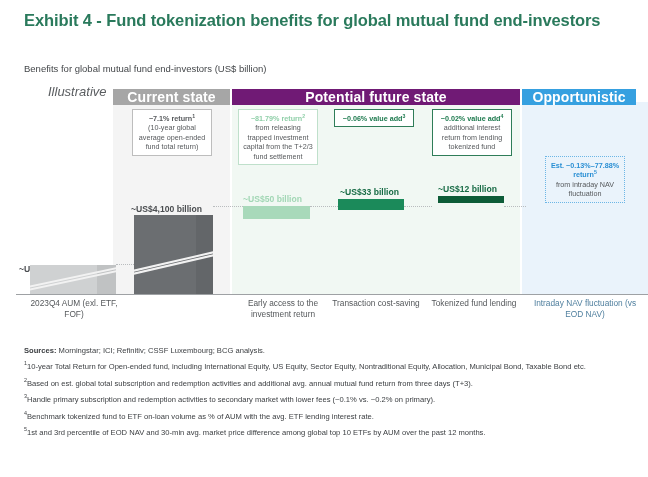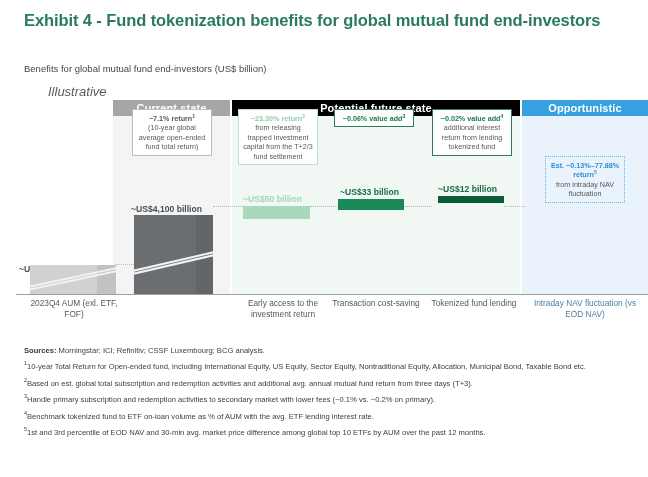--- a/index.html
+++ b/index.html
@@ -51,32 +51,32 @@
     top: 18px;
     bottom: 46px;
   }
   .colbg.gray  { background: #f4f4f4; }
   .colbg.green { background: #f1f8f3; }
   .colbg.blue  { background: #eaf3fb; }
 
   
   .hdr {
     position: absolute;
-    top: 16px;
+    top: 5px;
     height: 16px;
     line-height: 16px;
     text-align: center;
-    font-size: 11px;
+    font-size: 14px;
     font-weight: 700;
     color: #ffffff;
     letter-spacing: 0.1px;
     white-space: nowrap;
   }
   .hdr.gray  { background: #a6a6a6; }
-  .hdr.green { background: #000000; }
+  .hdr.green { background: #701a75; }
   .hdr.blue  { background: #36a0e0; }
 
   #illustrative {
     position: absolute;
     left: 48px;
     top: 0;
     height: 16px;
     line-height: 16px;
     font-size: 13px;
     font-style: italic;
@@ -188,29 +188,29 @@
 
 <div id="chart">
 
   <div class="colbg gray" style="left:113px; width:117px;"></div>
   <div class="colbg green" style="left:232px; width:288px;"></div>
   <div class="colbg blue" style="left:522px; width:126px;"></div>
 
   <div id="illustrative">Illustrative</div>
   <div class="hdr gray" style="left:113px; width:117px;">Current state</div>
   <div class="hdr green" style="left:232px; width:288px;">Potential future state</div>
-  <div class="hdr blue" style="left:522px; width:126px;">Opportunistic</div>
+  <div class="hdr blue" style="left:522px; width:114px;">Opportunistic</div>
 
   <div class="callout gray-b" style="left:132px; top:25px; width:80px;">
     <span class="lead"><span>~7.1% return</span><sup>1</sup></span>
     <span>(10-year global average open-ended fund total return)</span>
   </div>
 
   <div class="callout lgrn-b" style="left:238px; top:25px; width:80px;">
-    <span class="lead lgrn" style="display:inline;"><span>~23.30% return</span><sup>2</sup></span><span> from releasing trapped investment capital from the T+2/3 fund settlement</span>
+    <span class="lead lgrn" style="display:inline;"><span>~81.79% return</span><sup>2</sup></span><span> from releasing trapped investment capital from the T+2/3 fund settlement</span>
   </div>
 
   <div class="callout dgrn-b" style="left:334px; top:25px; width:80px;">
     <span class="lead dgrn"><span>~0.06% value add</span><sup>3</sup></span>
   </div>
 
   <div class="callout dgrn-b" style="left:432px; top:25px; width:80px;">
     <span class="lead dgrn"><span>~0.02% value add</span><sup>4</sup></span>
     <span>additional interest return from lending tokenized fund</span>
   </div>

